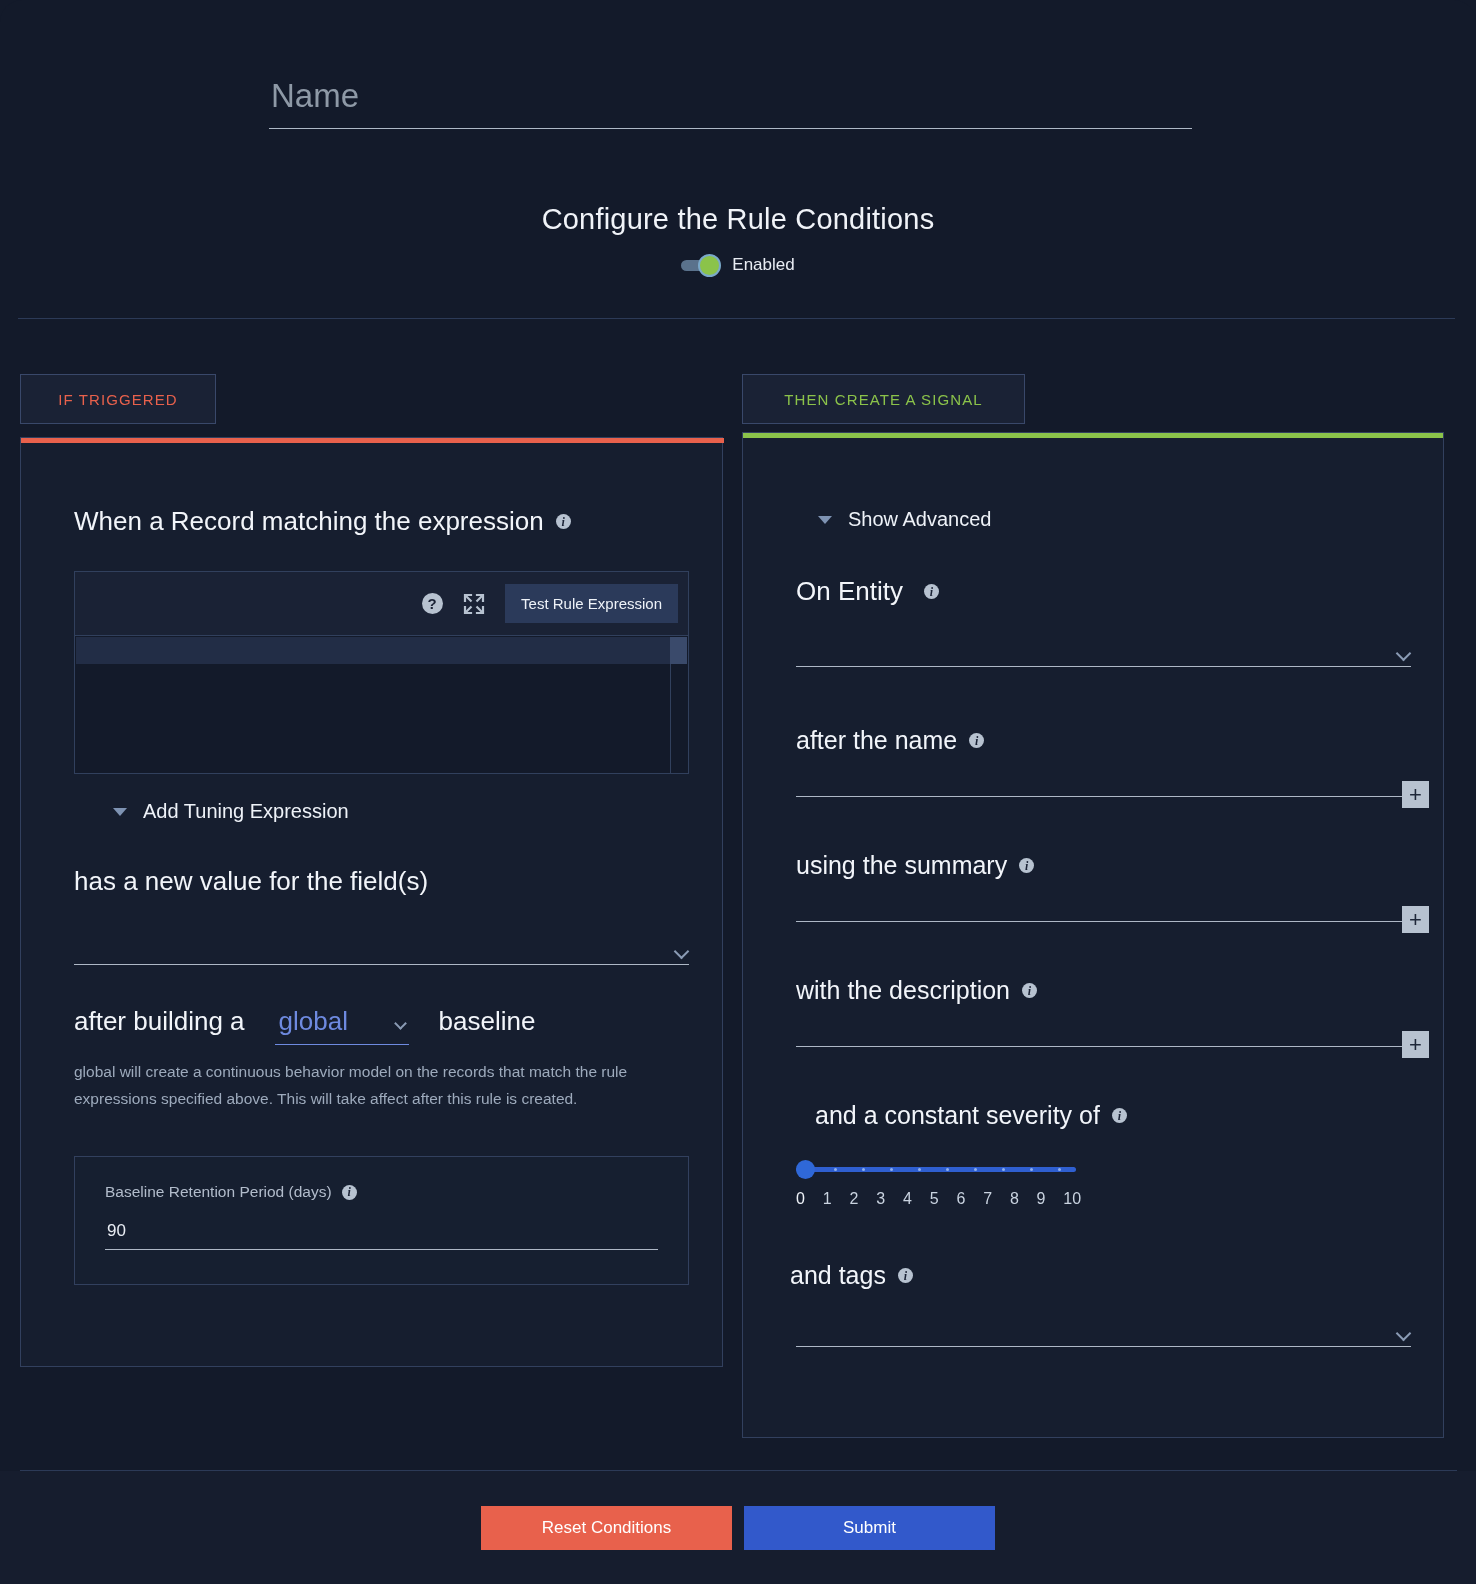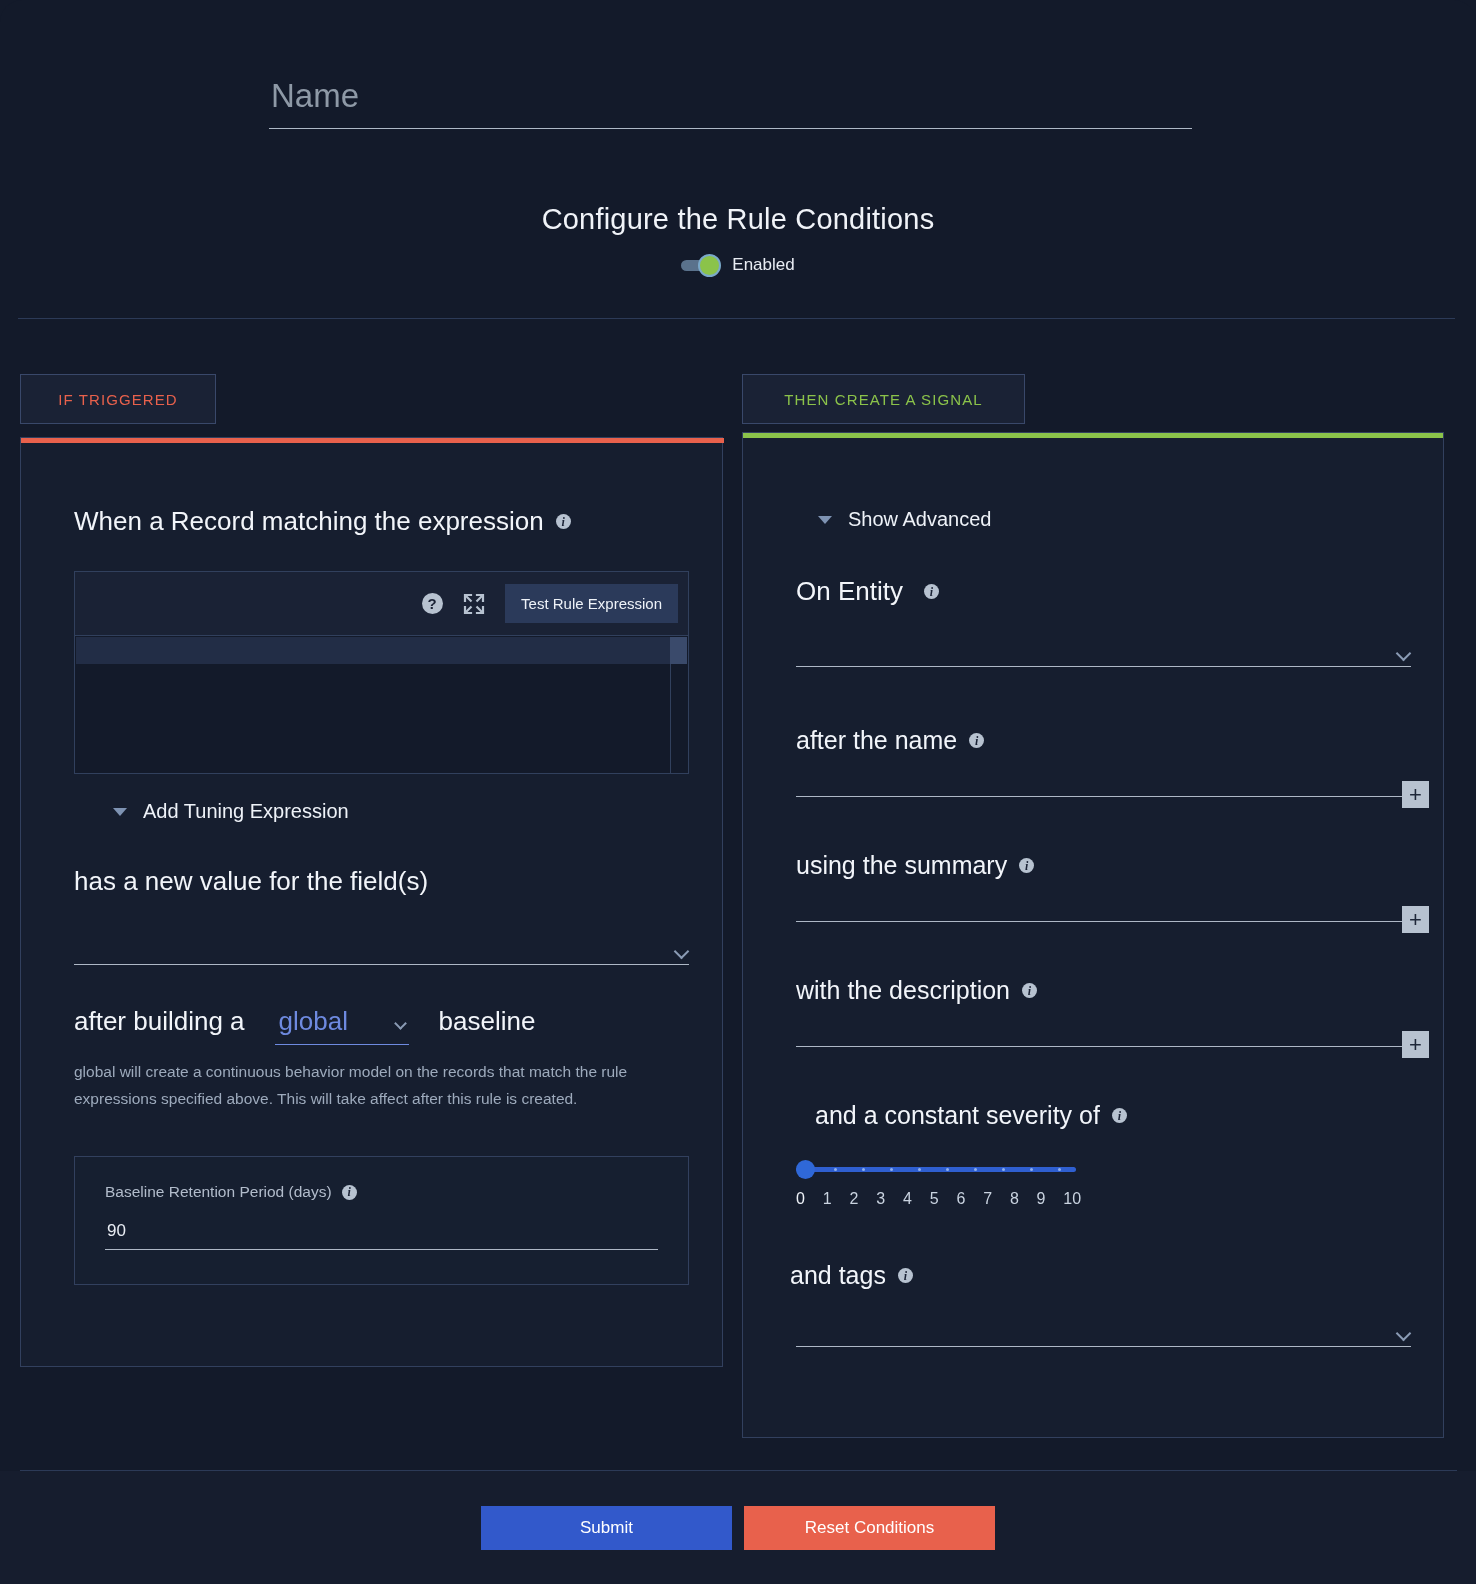--- a/index.html
+++ b/index.html
@@ -399,16 +399,16 @@
     </div>
     <div class="uline" style="position:absolute;left:53px;top:870px;width:615px;">
       <span class="val"></span>
       <span class="chev"></span>
     </div>
   </div>
 
   <div class="footer-bg"></div>
   <div class="footer-divider"></div>
   <div class="footer-btns">
+    <button class="btn btn-reset">Reset Conditions</button>
     <button class="btn btn-submit">Submit</button>
-    <button class="btn btn-reset">Reset Conditions</button>
   </div>
 </div>
 
 </body></html>

